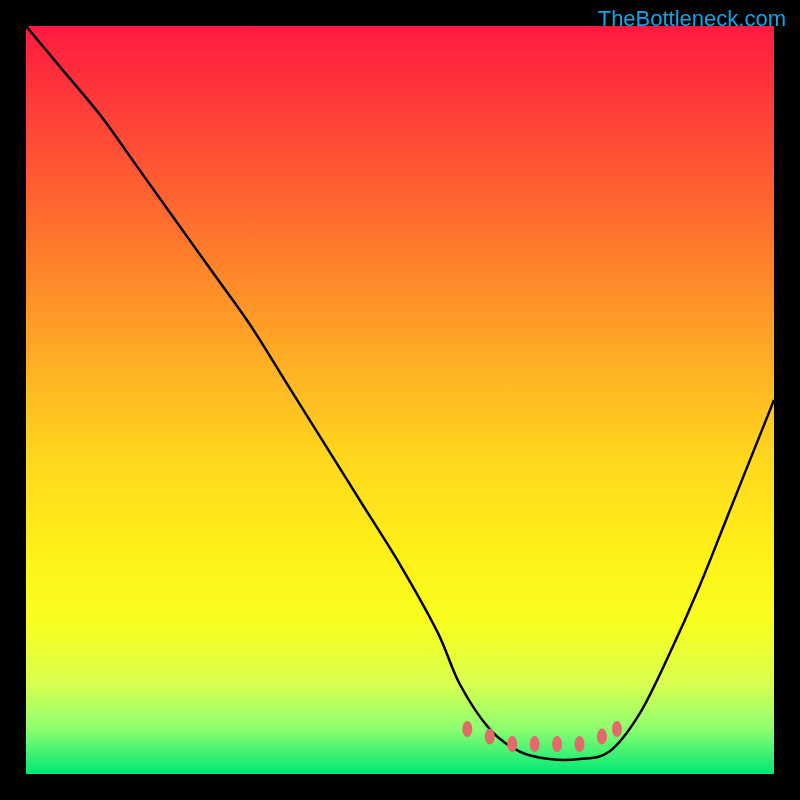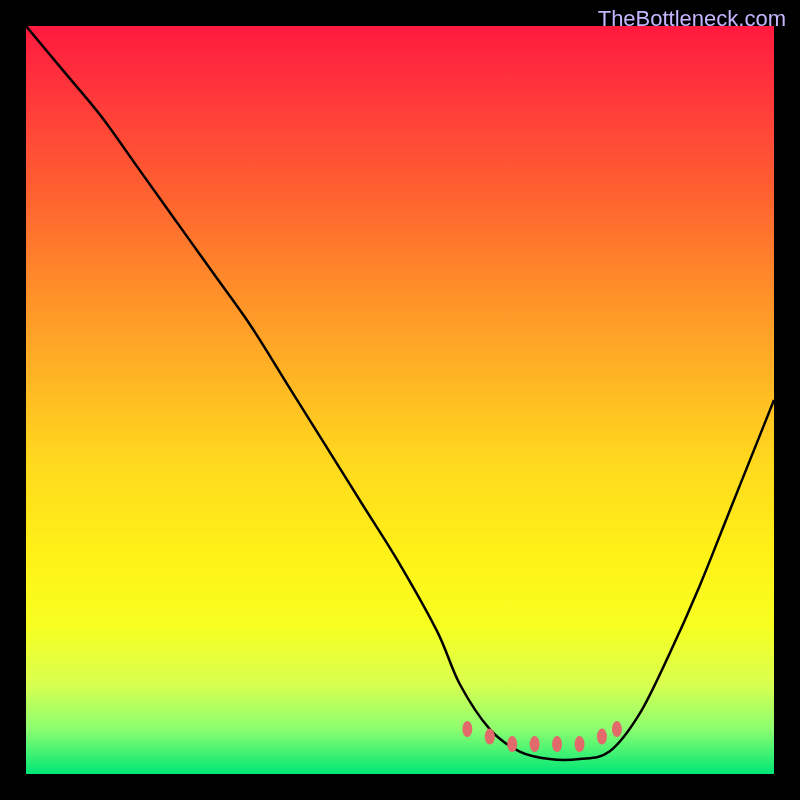--- a/index.html
+++ b/index.html
@@ -1,17 +1,17 @@
 <!DOCTYPE html>
 <html><head>
 <meta charset="utf-8">
 <style>
   * { margin: 0; padding: 0; box-sizing: border-box; }
   body { width: 800px; height: 800px; background: #000; position: relative; font-family: Arial, sans-serif; }
-  .watermark { position: absolute; top: 6px; right: 14px; color: #c4b5fd; font-size: 22px; font-weight: 500; z-index: 10; }
+  .watermark { position: absolute; top: 6px; right: 14px; color: #0ea5e9; font-size: 22px; font-weight: 500; z-index: 10; }
   .plot-area { position: absolute; left: 26px; top: 26px; width: 748px; height: 748px; }
   .gradient-bg { position: absolute; inset: 0; background: linear-gradient(to bottom,
     #ff1a3f 0%,
     #ff3a3a 10%,
     #ff6030 22%,
     #ff8a2a 34%,
     #ffb224 46%,
     #ffd81e 58%,
     #fff018 70%,
     #f8ff20 80%,

